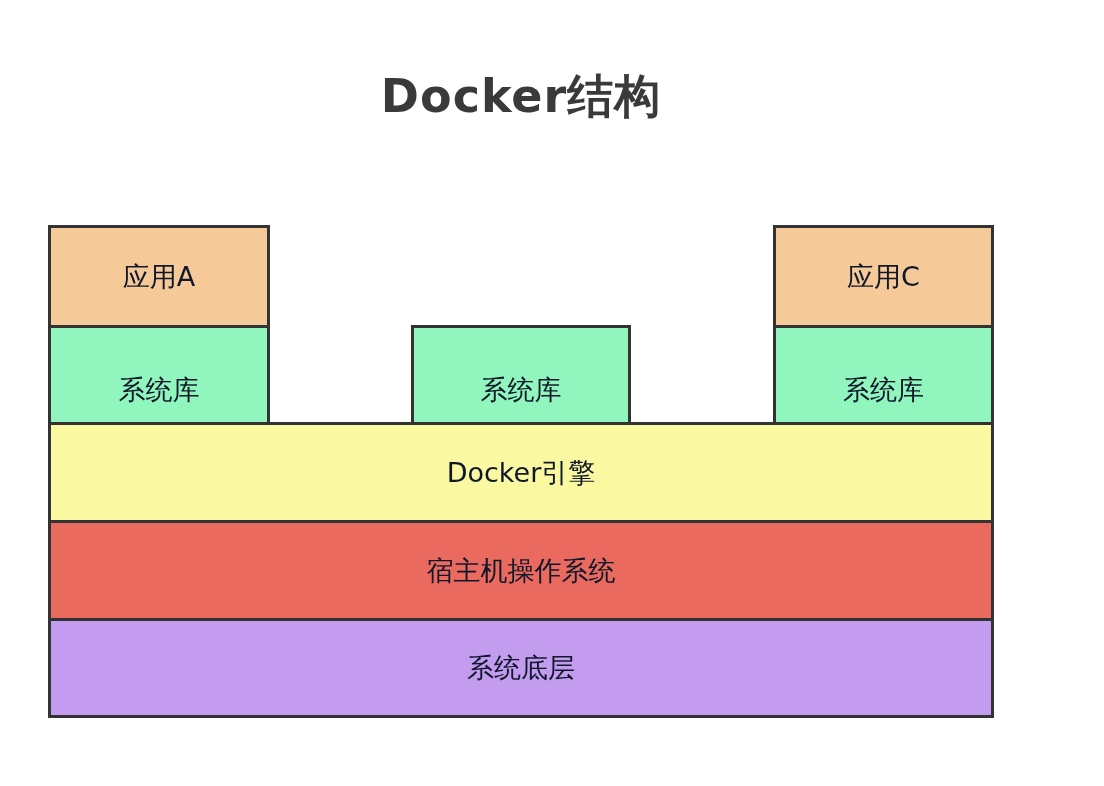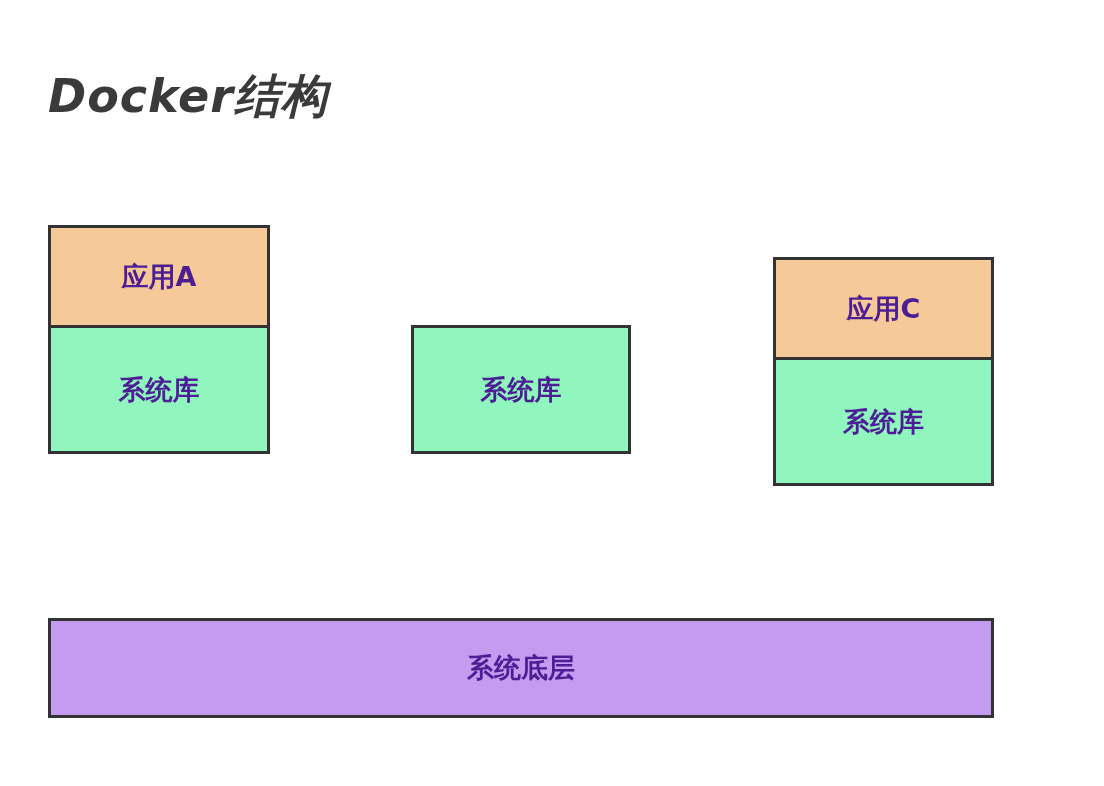--- a/index.html
+++ b/index.html
@@ -13,43 +13,43 @@
     width: 1104px;
     height: 786px;
     background: #ffffff;
     overflow: hidden;
   }
   .diagram-title {
     position: absolute;
     left: 48px;
     top: 66px;
     width: 946px;
+    text-align: center;
     font-size: 46px;
     font-weight: bold;
     color: #3a3a3a;
     letter-spacing: 1px;
-    font-style: italic;
   }
   .box {
     position: absolute;
     box-sizing: border-box;
     border: 3px solid #333333;
     display: flex;
     align-items: center;
     justify-content: center;
   }
   .box-label {
     font-size: 27px;
-    font-weight: bold;
-    color: #4c1d95;
+    font-weight: normal;
+    color: #0f172a;
   }
   
   .col1 { left: 48px;  width: 222px; }
   .col2 { left: 411px; width: 220px; }
-  .col3 { left: 773px; width: 221px; margin-top: 32px; }
+  .col3 { left: 773px; width: 221px; }
   .row-app { top: 225px; height: 103px; }
   .row-lib { top: 325px; height: 129px; }
   
   .layer { left: 48px; width: 946px; }
   .layer-1 { top: 422px; height: 101px; }
   .layer-2 { top: 520px; height: 101px; }
   .layer-3 { top: 618px; height: 100px; }
 </style>
 </head>
 <body>
@@ -69,17 +69,23 @@
     <span class="box-label">系统库</span>
   </div>
 
   <div class="box col3 row-app" style="background: rgb(246, 201, 152);">
     <span class="box-label">应用C</span>
   </div>
   <div class="box col3 row-lib" style="background: rgb(144, 246, 190);">
     <span class="box-label">系统库</span>
   </div>
 
+  <div class="box layer layer-1" style="background: rgb(250, 249, 161);">
+    <span class="box-label">Docker引擎</span>
+  </div>
+  <div class="box layer layer-2" style="background: rgb(235, 106, 96);">
+    <span class="box-label">宿主机操作系统</span>
+  </div>
   <div class="box layer layer-3" style="background: rgb(196, 156, 239);">
     <span class="box-label">系统底层</span>
   </div>
 
 </div>
 
 </body></html>

